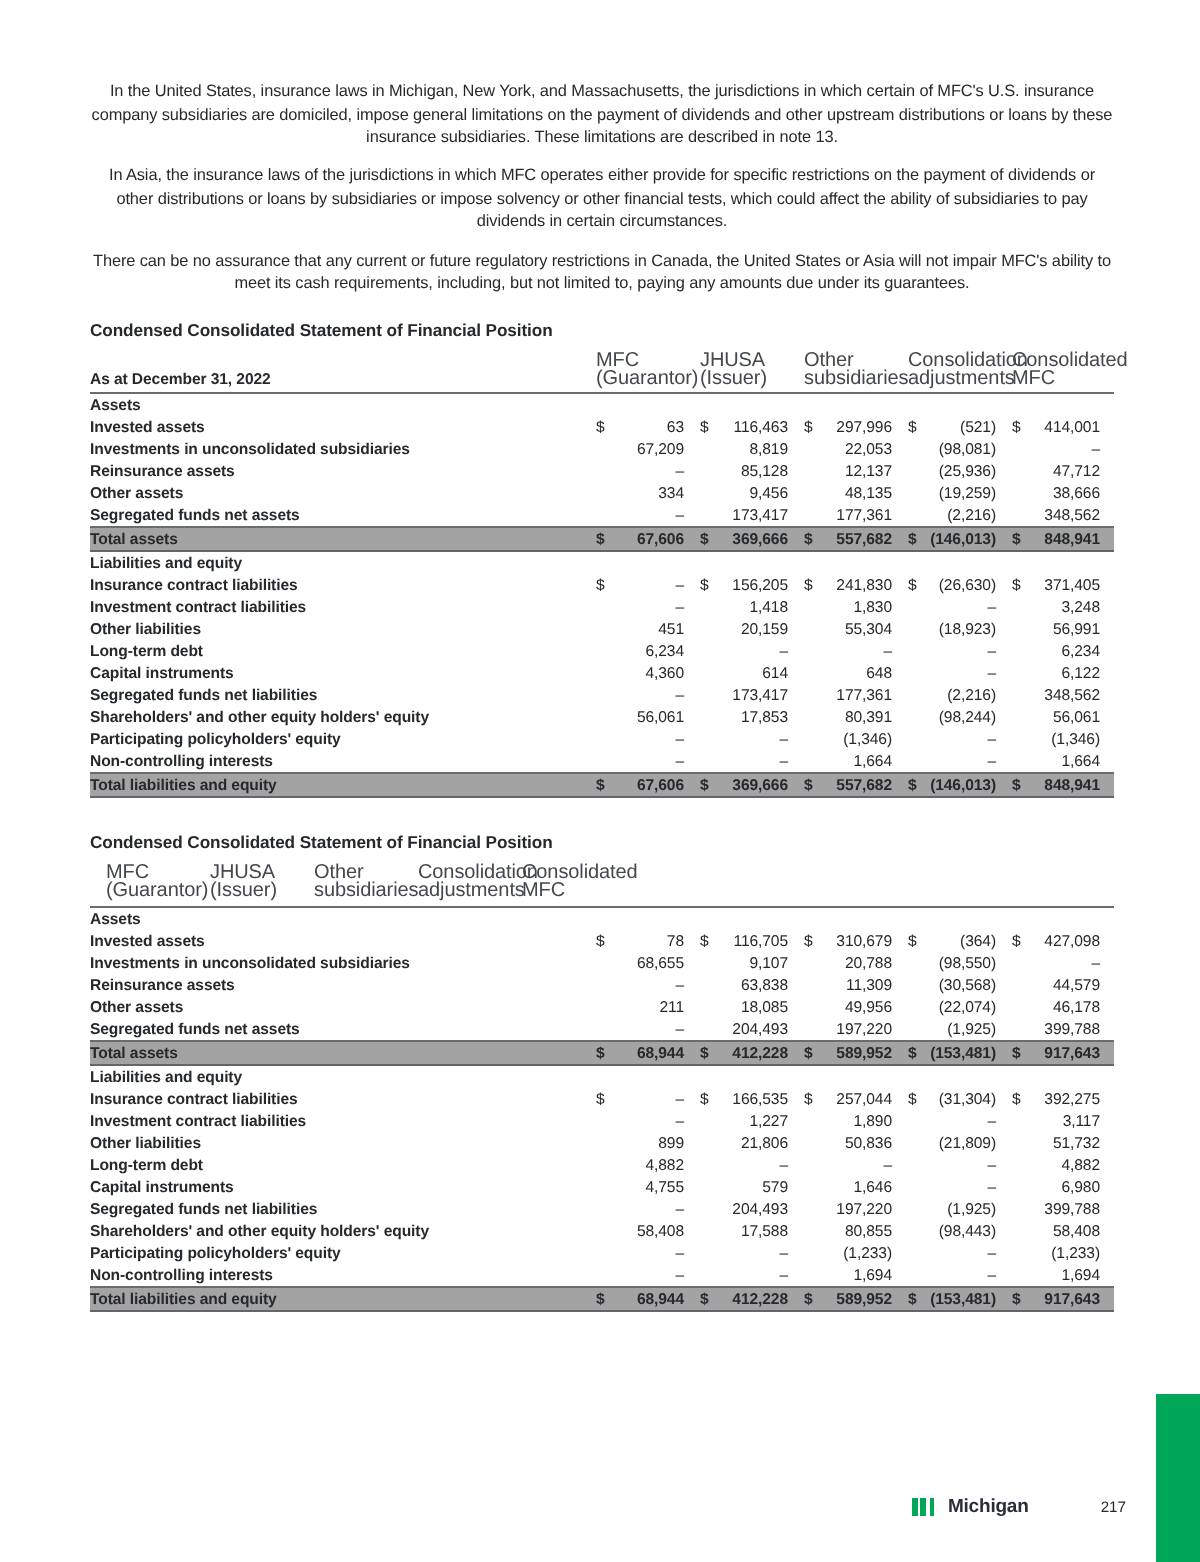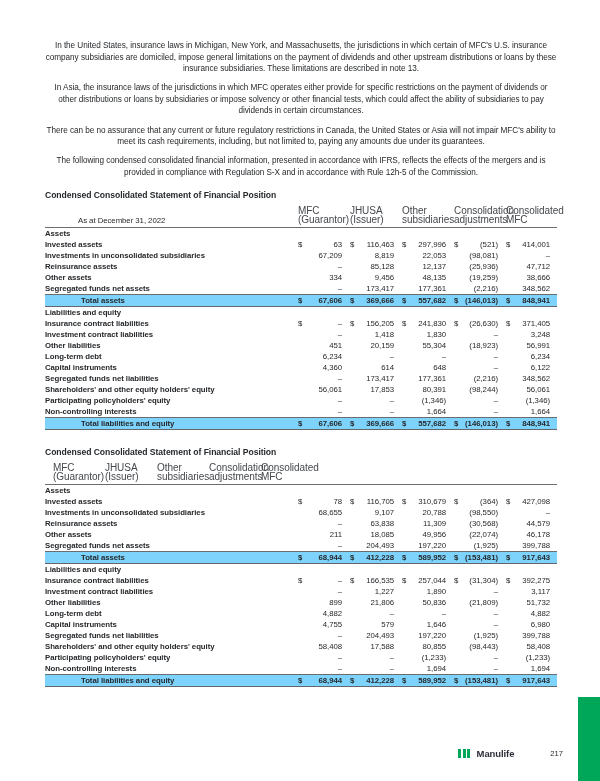--- a/index.html
+++ b/index.html
@@ -15,47 +15,46 @@
   .para { font-size:8.2px; line-height:11.6px; letter-spacing:-0.05px; margin:0 0 7.5px 0; text-align:center; }
 
   
   .tbl-title { font-size:8.6px; font-weight:700; margin:0 0 7px 0; letter-spacing:-0.05px; }
   .mt1 { margin-top:12px; }
   .mt2 { margin-top:17px; }
 
   
   .tbl { width:100%; }
   .t-head { display:flex; align-items:flex-end; border-bottom:1px solid #6b6c6e; padding:0 7px 2px 0; }
-  .date-label { flex:1; font-weight:400; font-size:7.8px; letter-spacing:-0.05px;margin-left:33px; }
+  .date-label { flex:1; font-weight:700; font-size:7.8px; letter-spacing:-0.05px; }
   .col-h { width:44px; margin-left:8px; text-align:left; font-size:10px; line-height:8.8px; color:#44474b; letter-spacing:-0.05px; }
   .t-row { display:flex; align-items:center; line-height:11px; font-size:7.8px; letter-spacing:-0.05px; padding-right:7px; }
   .t-row .lab { flex:1; white-space:nowrap; overflow:hidden;font-weight:bold; }
   .t-row.section .lab { font-weight:700; }
-  .t-row.total { background:#7dd3fc; border-top:1px solid #6b6c6e; border-bottom:1px solid #63656a; font-weight:700;padding-left:36px; }
+  .t-row.total { background:#a3a3a3; border-top:1px solid #6b6c6e; border-bottom:1px solid #63656a; font-weight:700; }
   .cell { width:44px; margin-left:8px; display:flex; justify-content:flex-end; white-space:nowrap; }
   .cell.d { justify-content:space-between; }
   .cell .ds { text-align:left; }
 
   
   .footer { position:absolute; right:37px; bottom:22px; display:flex; align-items:center; }
   .logo { display:inline-flex; align-items:flex-end; margin-right:5px; }
   .logo i { display:inline-block; width:2.7px; height:9.5px; background:#00a758; margin-right:1.7px; }
   .brand { font-weight:700; font-size:9.5px; color:#2b2e3a; letter-spacing:-0.1px; }
   .pagenum { font-weight:400; font-size:7.6px; color:#26292c; margin-left:36px; }
   .edge-bar { position:absolute; right:0; bottom:0; width:22px; height:84px; background:#00a758; }
 </style>
 </head>
 <body>
 
 <div class="content">
 
   <p class="para">In the United States, insurance laws in Michigan, New York, and Massachusetts, the jurisdictions in which certain of MFC's U.S. insurance company subsidiaries are domiciled, impose general limitations on the payment of dividends and other upstream distributions or loans by these insurance subsidiaries. These limitations are described in note 13.</p>
   <p class="para">In Asia, the insurance laws of the jurisdictions in which MFC operates either provide for specific restrictions on the payment of dividends or other distributions or loans by subsidiaries or impose solvency or other financial tests, which could affect the ability of subsidiaries to pay dividends in certain circumstances.</p>
   <p class="para">There can be no assurance that any current or future regulatory restrictions in Canada, the United States or Asia will not impair MFC's ability to meet its cash requirements, including, but not limited to, paying any amounts due under its guarantees.</p>
-  <p class="para">The following condensed consolidated financial information, presented in accordance with IFRS, reflects the effects of the mergers and is provided in compliance with Regulation S-X and in accordance with Rule 12h-5 of the Commission.</p>
 
   <h2 class="tbl-title mt1">Condensed Consolidated Statement of Financial Position</h2>
   <section class="tbl">
     <div class="t-head">
       <div class="date-label">As at December 31, 2022</div>
     <div class="col-h">
           <div>MFC</div>
           <div>(Guarantor)</div>
         </div>
         <div class="col-h">
@@ -496,16 +495,16 @@
   </section>
 
 </div>
 
 <div class="footer">
   <span class="logo">
       <i></i>
       <i></i>
       <i></i>
     </span>
-  <span class="brand">Manulife</span>
+  <span class="brand">Michigan</span>
   <span class="pagenum">217</span>
 </div>
 <div class="edge-bar"></div>
 
 </body></html>

